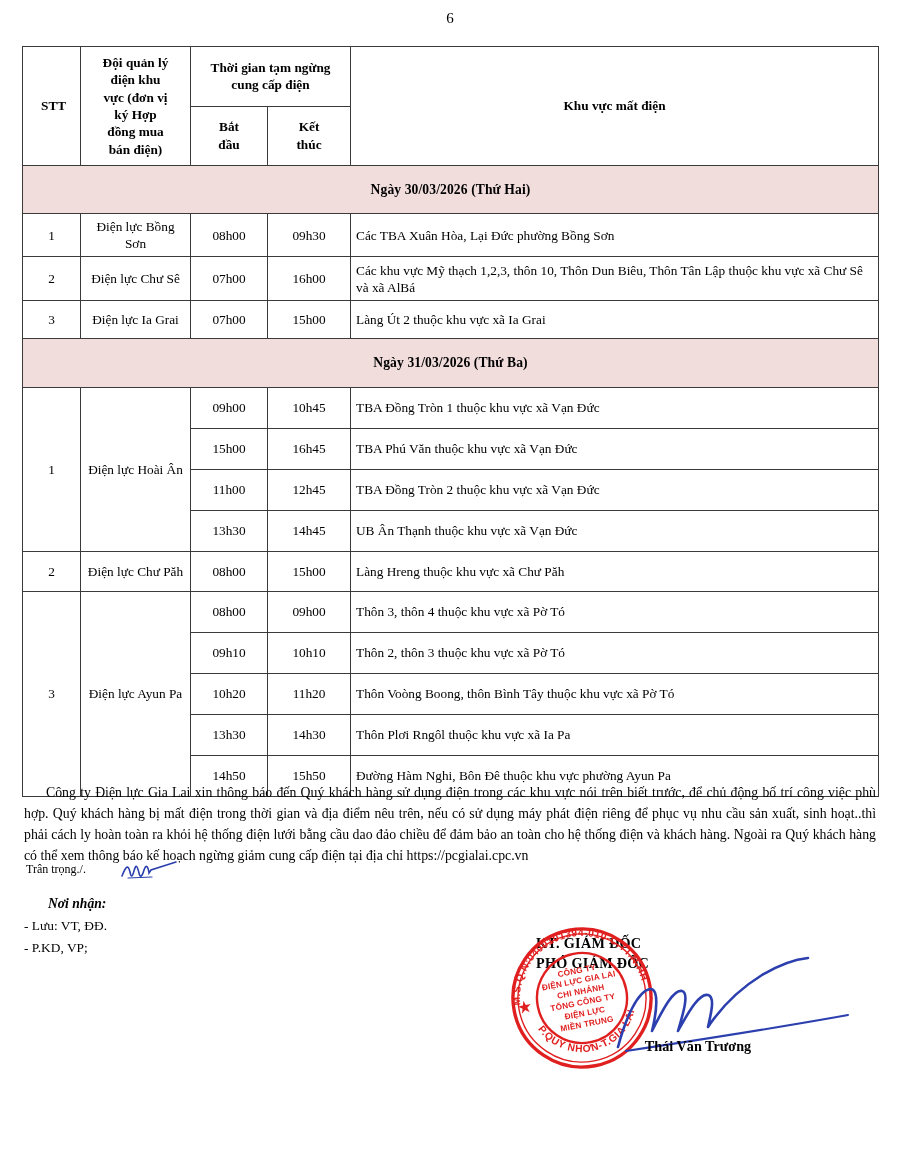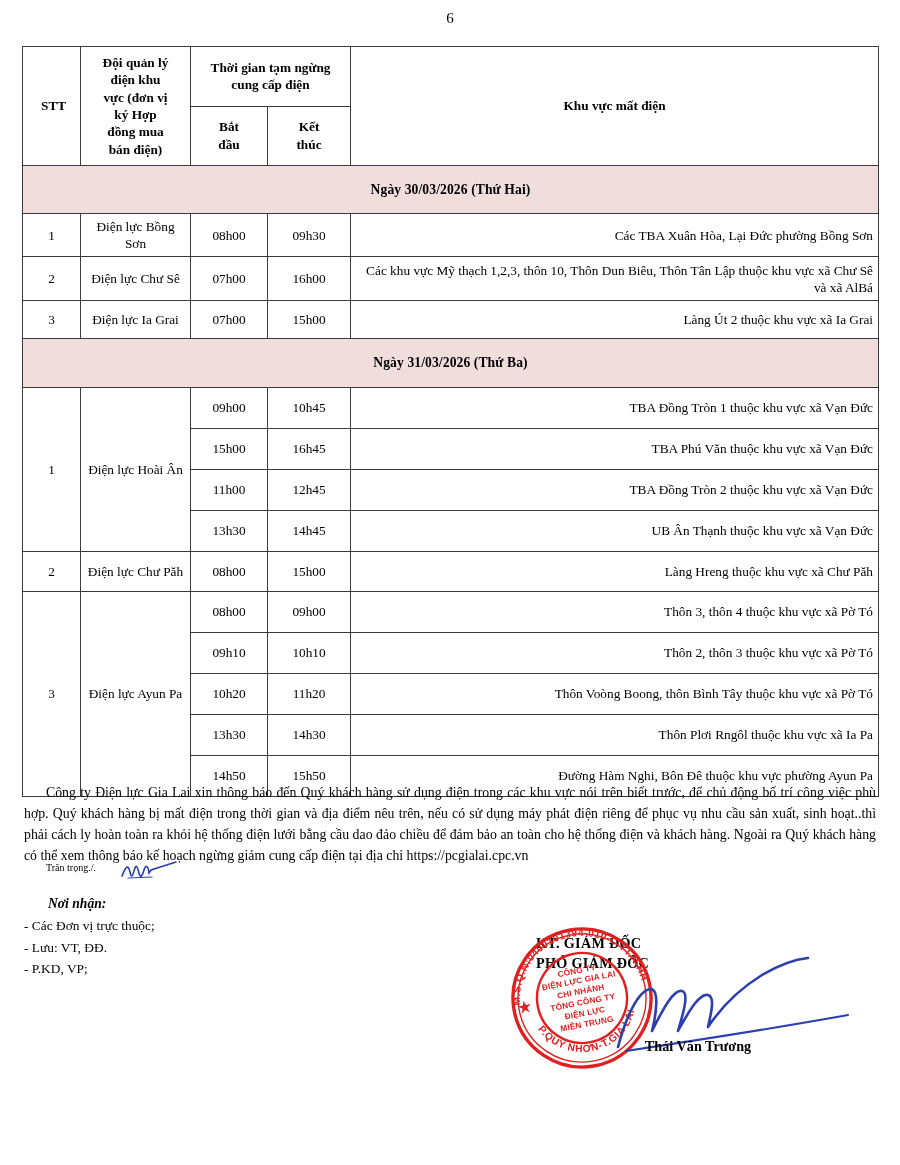--- a/index.html
+++ b/index.html
@@ -69,44 +69,44 @@
   .date-band td {
     background: #F2DDDD;
     text-align: center;
     font-weight: bold;
     font-size: 13.6px;
     padding: 15px 4px;
     letter-spacing: 0.1px;
   }
 
   .cell-center { text-align: center; }
-  .cell-left   { text-align: right; padding-left: 7px; }
+  .cell-left   { text-align: left; padding-left: 7px; }
 
   .r-h38  { height: 38px; }
   .r-h44  { height: 44px; }
   .r-h40  { height: 40px; }
   .r-h41  { height: 41px; }
 
   
   .notice-para {
     position: absolute;
     left: 24px;
     top: 783px;
     width: 852px;
     font-size: 13.8px;
     line-height: 1.52;
     text-align: justify;
     text-indent: 22px;
   }
   .closing {
     position: absolute;
-    left: 28px;
+    left: 8px;
     top: 862px;
     width: 400px;
-    font-size: 10px;
+    font-size: 12px;
     text-indent: 18px;
   }
   .initial-scribble {
     position: absolute;
     left: 118px;
     top: 858px;
     width: 70px;
     height: 30px;
     pointer-events: none;
   }
@@ -312,21 +312,20 @@
   <div class="notice-para">Công ty Điện lực Gia Lai xin thông báo đến Quý khách hàng sử dụng điện trong các khu vực nói trên biết trước, để chủ động bố trí công việc phù hợp. Quý khách hàng bị mất điện trong thời gian và địa điểm nêu trên, nếu có sử dụng máy phát điện riêng để phục vụ nhu cầu sản xuất, sinh hoạt..thì phải cách ly hoàn toàn ra khỏi hệ thống điện lưới bằng cầu dao đảo chiều để đảm bảo an toàn cho hệ thống điện và khách hàng. Ngoài ra Quý khách hàng có thể xem thông báo kế hoạch ngừng giảm cung cấp điện tại địa chỉ https://pcgialai.cpc.vn</div>
   <div class="closing">Trân trọng./.</div>
 
   <svg class="initial-scribble" viewBox="0 0 70 30">
     <path d="M4 18 C8 8, 10 6, 12 14 C13 19, 14 20, 16 13 C18 6, 19 7, 21 15 C22 20, 24 19, 26 12 C28 6, 30 8, 31 15 L33 12 L58 4" fill="none" stroke="#2b3fae" stroke-width="1.6" stroke-linecap="round"></path>
     <path d="M10 20 L34 19" fill="none" stroke="#2b3fae" stroke-width="1.2" stroke-linecap="round"></path>
   </svg>
 
   <div class="recipients">
     <div class="rec-title">Nơi nhận:</div>
-    <div>- Các Đơn vị trực thuộc;</div>
     <div>- Lưu: VT, ĐĐ.</div>
     <div>- P.KD, VP;</div>
   </div>
 
   <div class="sign-block">
     <div class="sign-role">KT. GIÁM ĐỐC</div>
     <div class="sign-role">PHÓ GIÁM ĐỐC</div>
   </div>
 
   <div class="seal">

